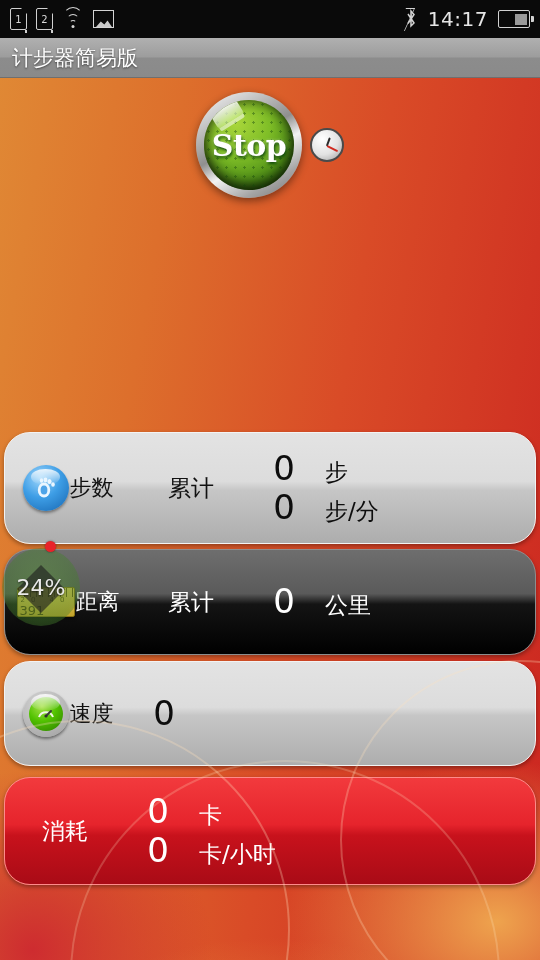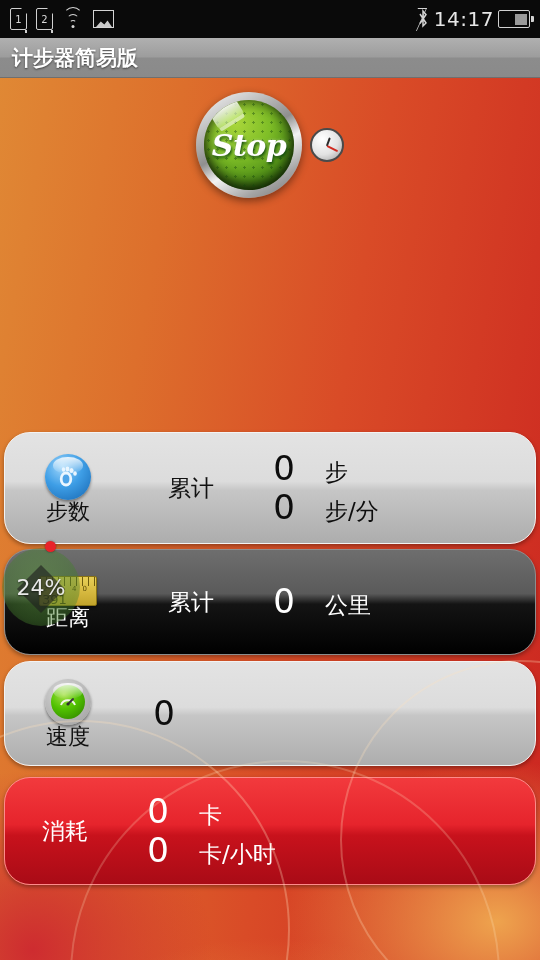--- a/index.html
+++ b/index.html
@@ -17,21 +17,21 @@
       linear-gradient(100deg, #e08a35 0%, #dd6f2c 28%, #d94b27 58%, #cb2420 100%);
   }
 
   
   #statusbar {
     position:absolute; top:0; left:0; width:540px; height:38px;
     background:#0a0a0a; display:flex; align-items:center;
     padding:0 10px;
   }
   .sb-left { display:flex; align-items:center; gap:9px; }
-  .sb-right { margin-left:auto; display:flex; align-items:center; gap:4px; }
+  .sb-right { margin-left:auto; display:flex; align-items:center; gap:10px; }
   .sim {
     position:relative; width:17px; height:22px;
     border:1.6px solid #d0d0d0; border-radius:2px;
     color:#d8d8d8; font-size:10px; line-height:21px; text-align:center;
   }
   .sim:before{
     content:""; position:absolute; top:-1px; right:-1px;
     border-left:6px solid transparent; border-top:6px solid #0a0a0a;
   }
   .sim:after{
@@ -81,21 +81,21 @@
   .battery span { display:block; width:12px; height:11px; background:#9a9a9a; }
 
   
   #titlebar {
     position:absolute; top:38px; left:0; width:540px; height:40px;
     background:linear-gradient(180deg,#b0b0b0 0%,#9d9d9d 48%,#8c8c8c 52%,#8a8a8a 100%);
     border-bottom:1px solid #6f6f6f;
     display:flex; align-items:center; padding-left:12px;
   }
   #titlebar .t {
-    color:#fff; font-size:21px; font-weight:bold;
+    color:#fff; font-size:21px; font-weight:normal;
     text-shadow:0 1px 2px rgba(0,0,0,.55);
   }
 
   
   #header {
     position:absolute; top:78px; left:0; width:540px; height:350px;
     display:flex; align-items:flex-start; justify-content:center;
     padding-top:14px;
   }
   #header-inner { display:flex; align-items:center; gap:8px; }
@@ -119,21 +119,21 @@
     opacity:.75;
   }
   .stop-inner .gleam {
     position:absolute; left:8px; top:6px; width:30px; height:16px;
     background:linear-gradient(180deg,rgba(255,255,255,.95),rgba(230,255,190,.45));
     transform:rotate(-32deg); border-radius:3px;
     box-shadow:0 5px 0 -1px rgba(255,255,255,.55);
   }
   .stop-label {
     position:absolute; inset:0; display:flex; align-items:center; justify-content:center;
-    color:#fff; font-style:italic; font-weight:bold; font-size:30px;
+    color:#fff; font-weight:bold; font-size:30px;
     font-family:"DejaVu Serif","Liberation Serif",serif;
     text-shadow:1px 2px 3px rgba(0,60,0,.9), 0 0 3px rgba(255,255,255,.4);
     letter-spacing:-.5px;
   }
 
   .timer-wrap { display:flex; align-items:center; gap:2px; }
   .clock-icon {
     width:34px; height:34px; border-radius:50%;
     background:radial-gradient(circle at 35% 30%,#fff 0%,#e2e2e2 55%,#9a9a9a 100%);
     border:2.5px solid #4a4a4a; position:relative; flex:0 0 auto;
@@ -162,21 +162,21 @@
   }
   .row.dark {
     background:linear-gradient(180deg,#6e6e6e 0%,#5a5a5a 42%,#141414 52%,#000 100%);
     border:1px solid #8d8d8d;
   }
   .row.red {
     background:linear-gradient(180deg,#f23a3d 0%,#e6242c 44%,#c8121c 54%,#a90b16 100%);
     border:1px solid #ff8a8a;
   }
   .row .icon-col {
-    width:126px; flex:0 0 126px; display:flex; flex-direction:column;
+    width:126px; flex:0 0 126px; display:flex; flex-direction:row;
     align-items:center; justify-content:center; gap:1px;
   }
   .row .icon-col .lab { font-size:22px; line-height:1; }
   .row.light .icon-col .lab { color:#111; }
   .row.dark .icon-col .lab, .row.red .icon-col .lab { color:#fff; }
 
   .circ-icon {
     width:46px; height:46px; border-radius:50%; position:relative;
     display:flex; align-items:center; justify-content:center;
   }

